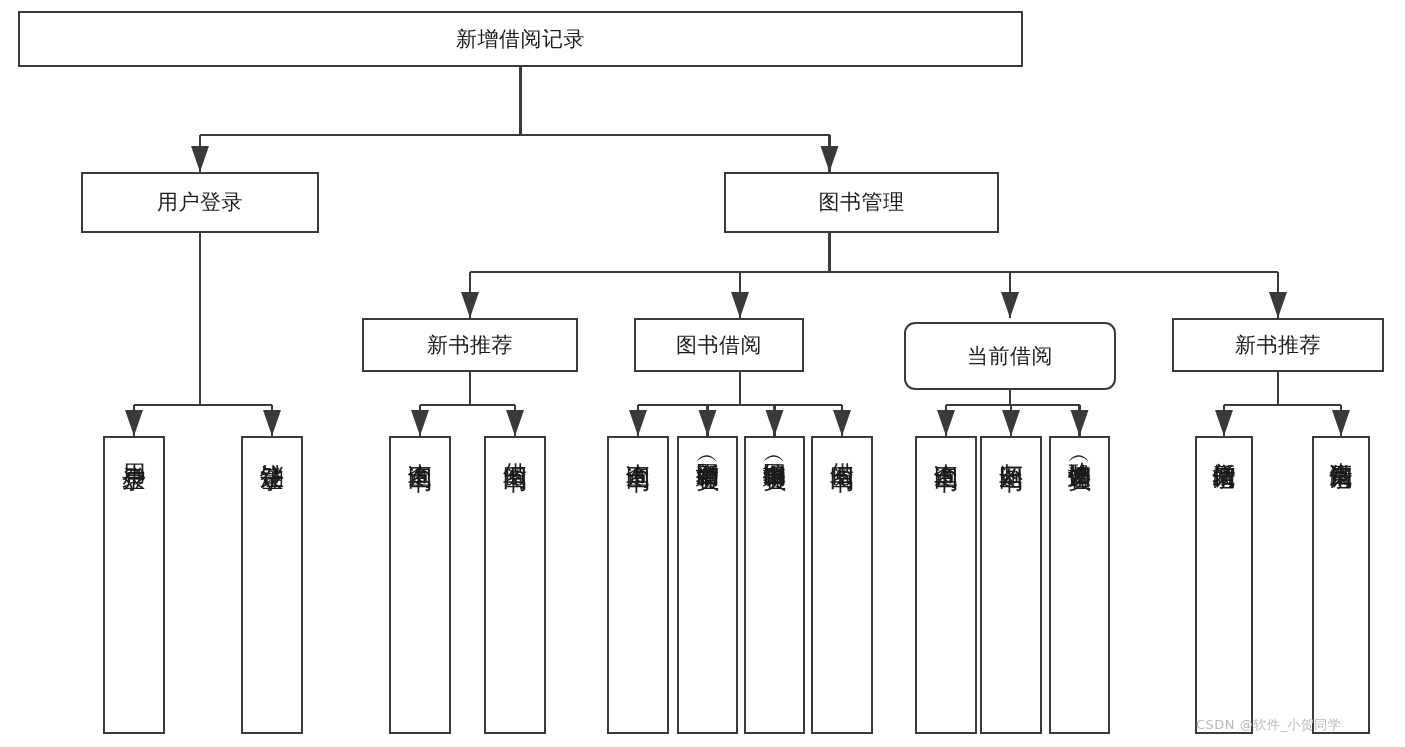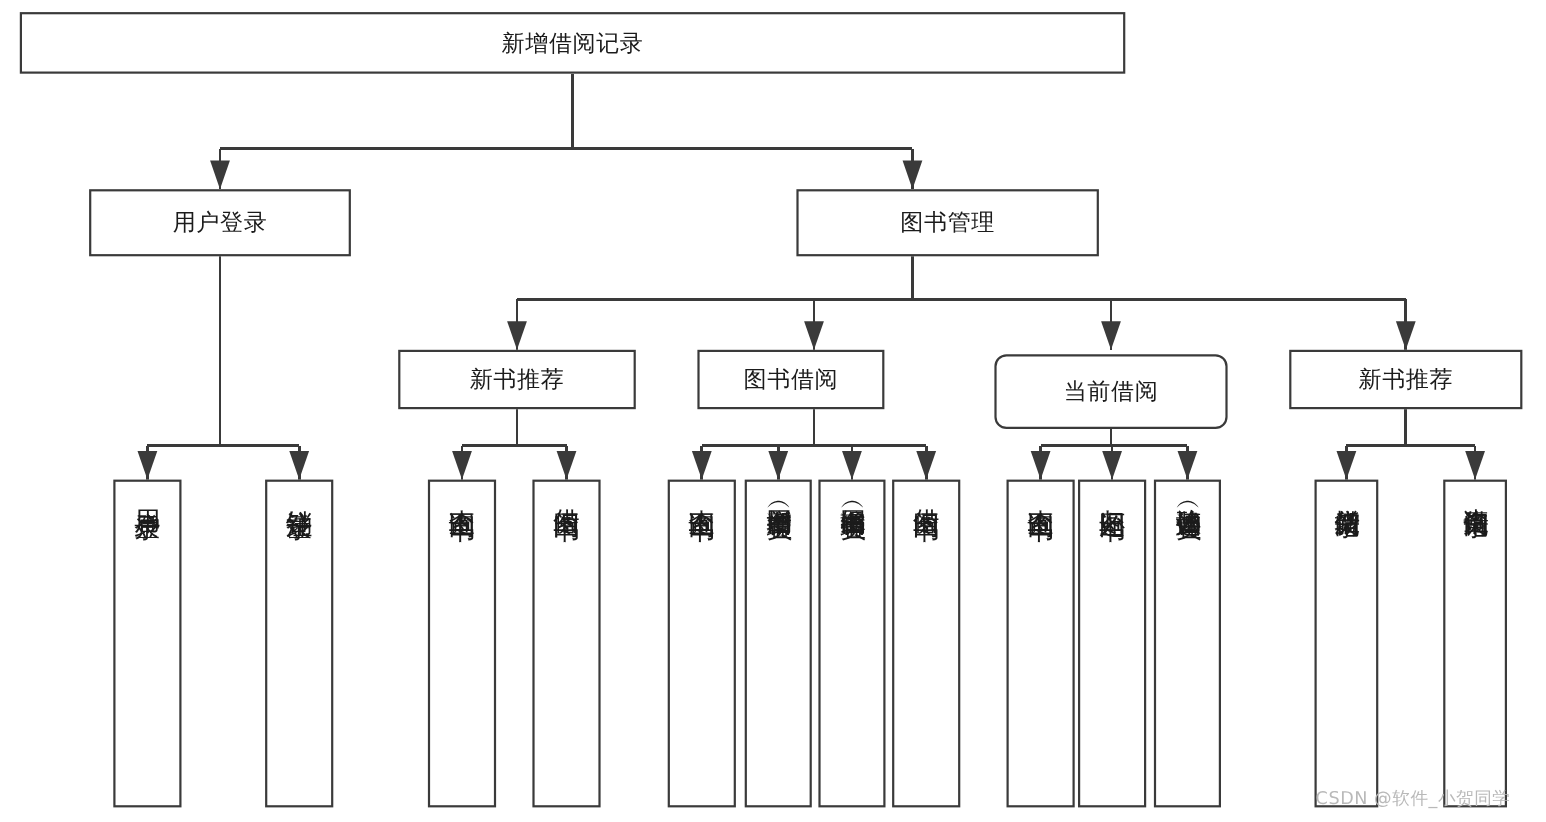--- a/index.html
+++ b/index.html
@@ -64,21 +64,21 @@
     letter-spacing: 2px;
     white-space: nowrap;
   }
   .node.vert.tall .cap {
     font-size: 23px;
     letter-spacing: 1px;
   }
   .watermark {
     position: absolute;
     color: #b9b9b9;
-    font-size: 16px;
+    font-size: 13px;
     letter-spacing: 0.5px;
     white-space: nowrap;
     z-index: 3;
   }
 </style>
 </head>
 <body>
 
 <div id="canvas">
   <svg id="edges" viewBox="0 0 1405 747" width="1405" height="747">

